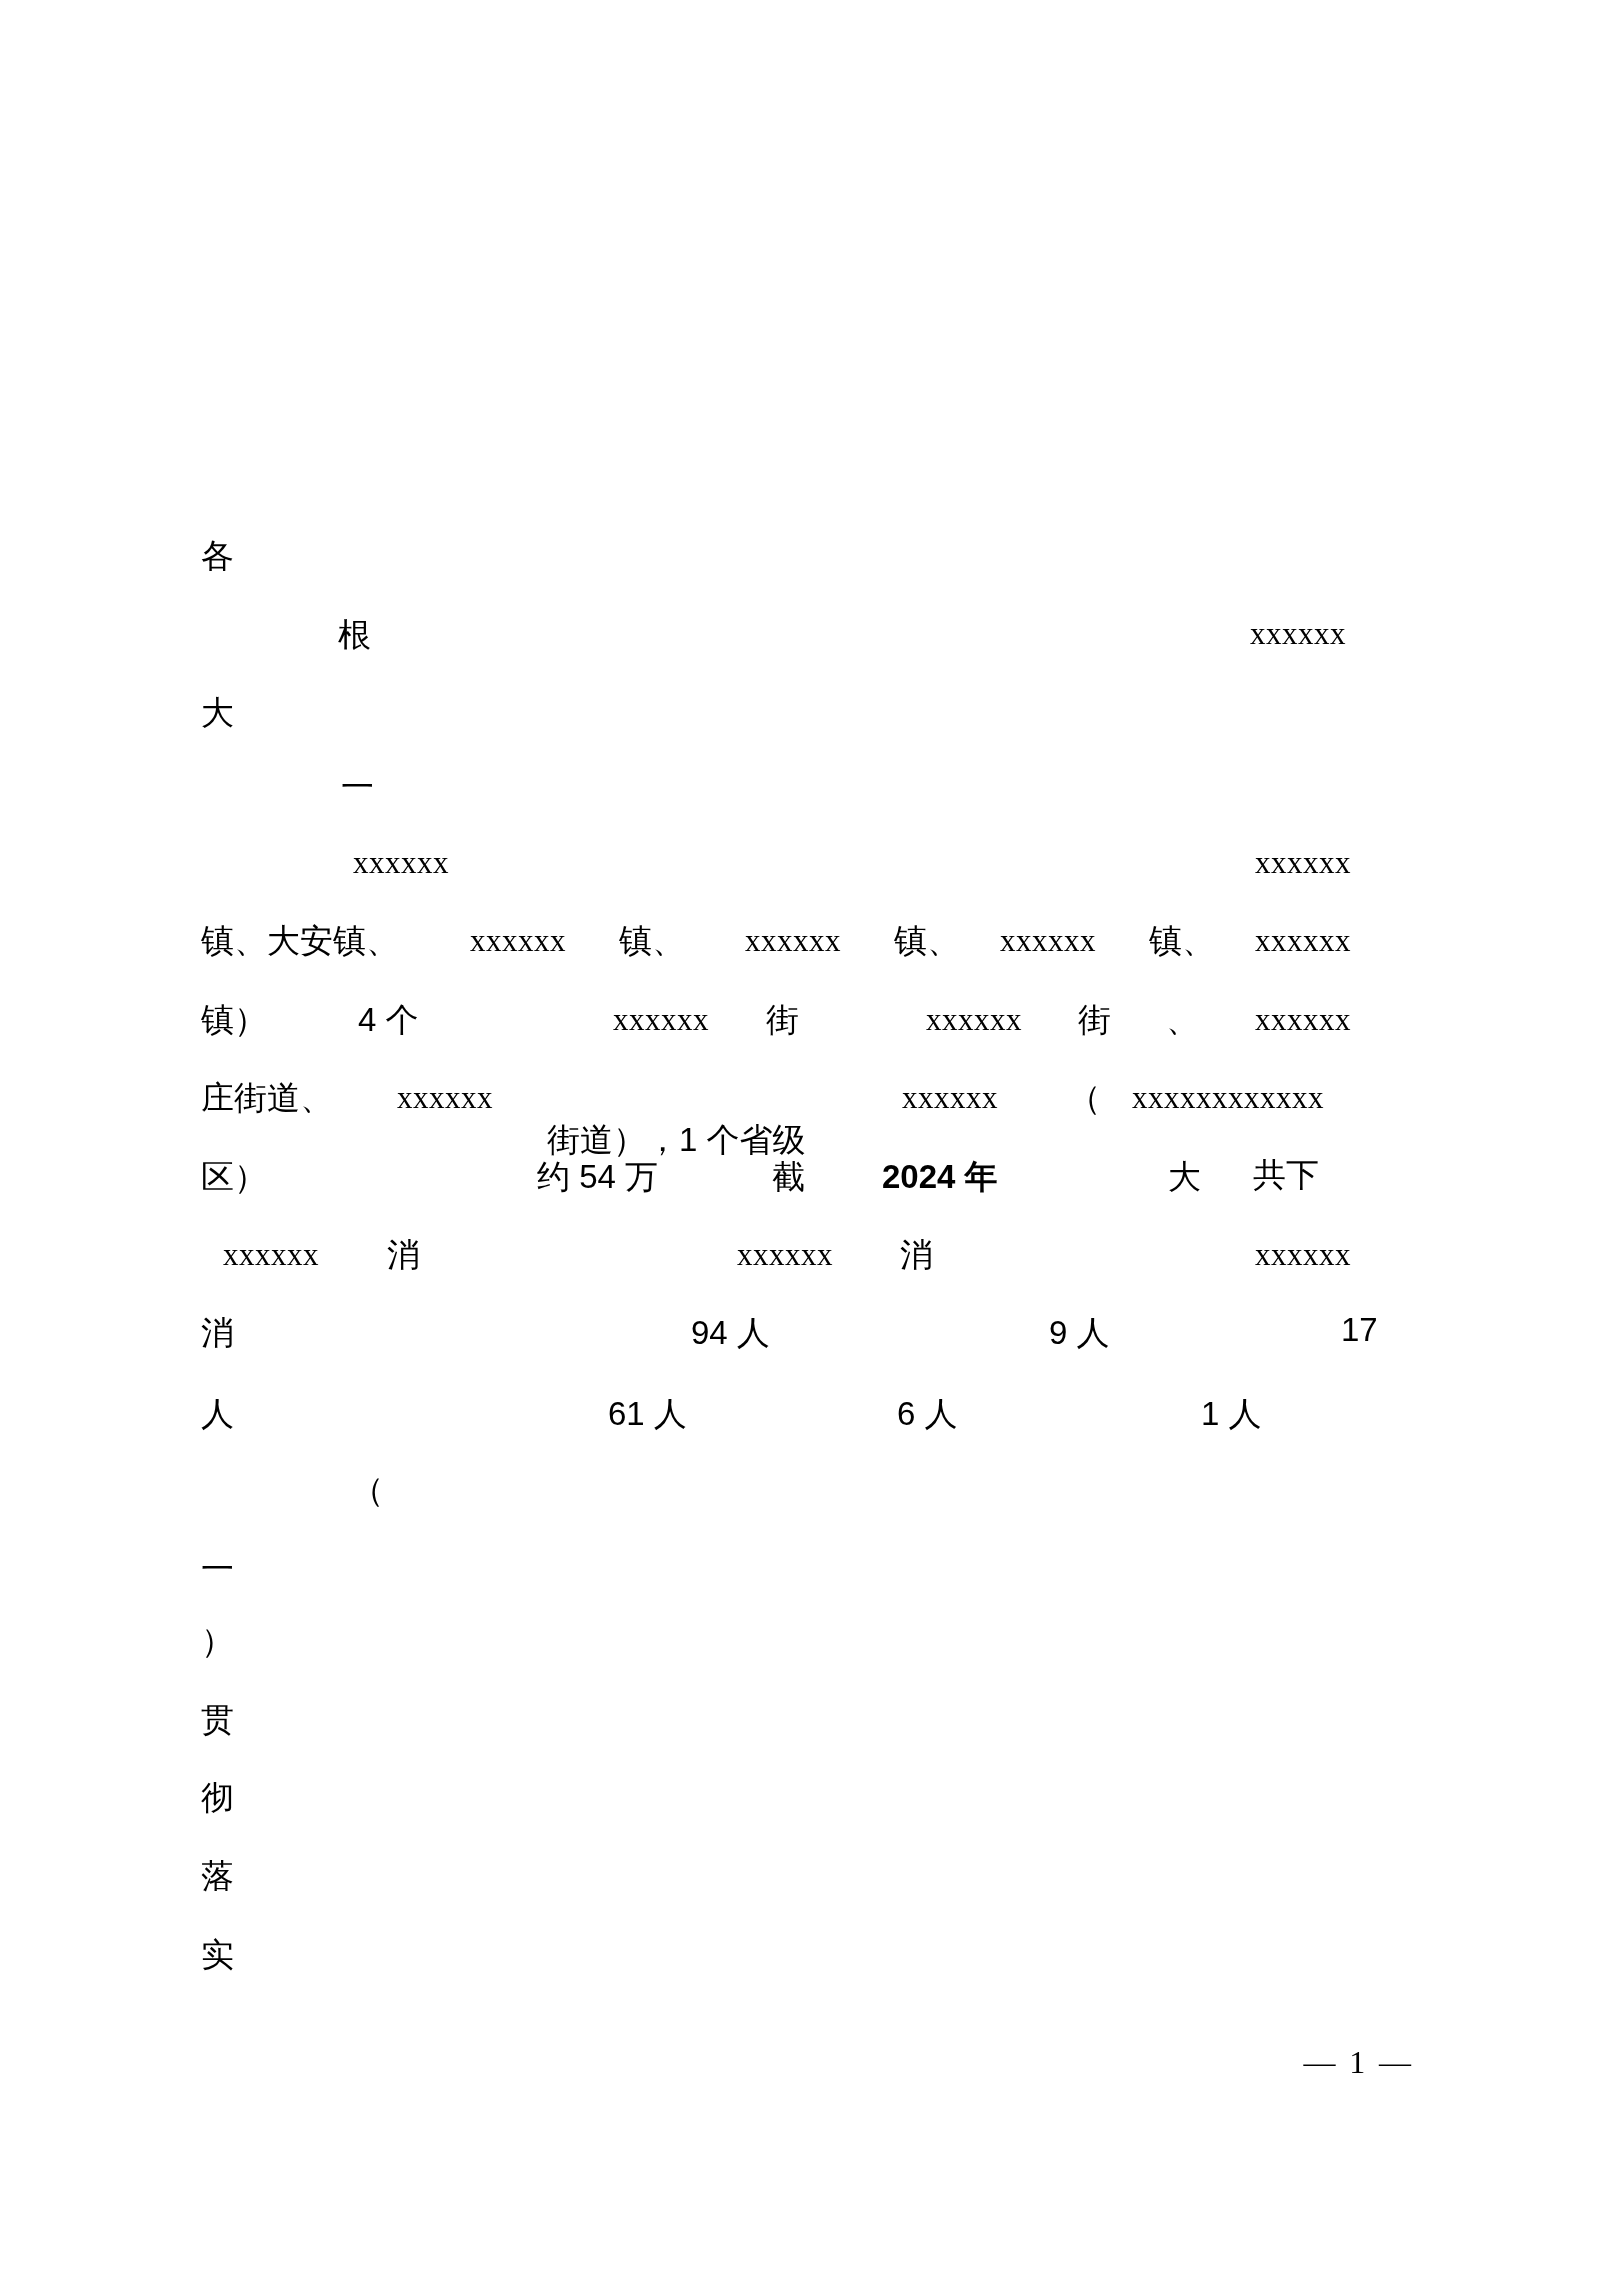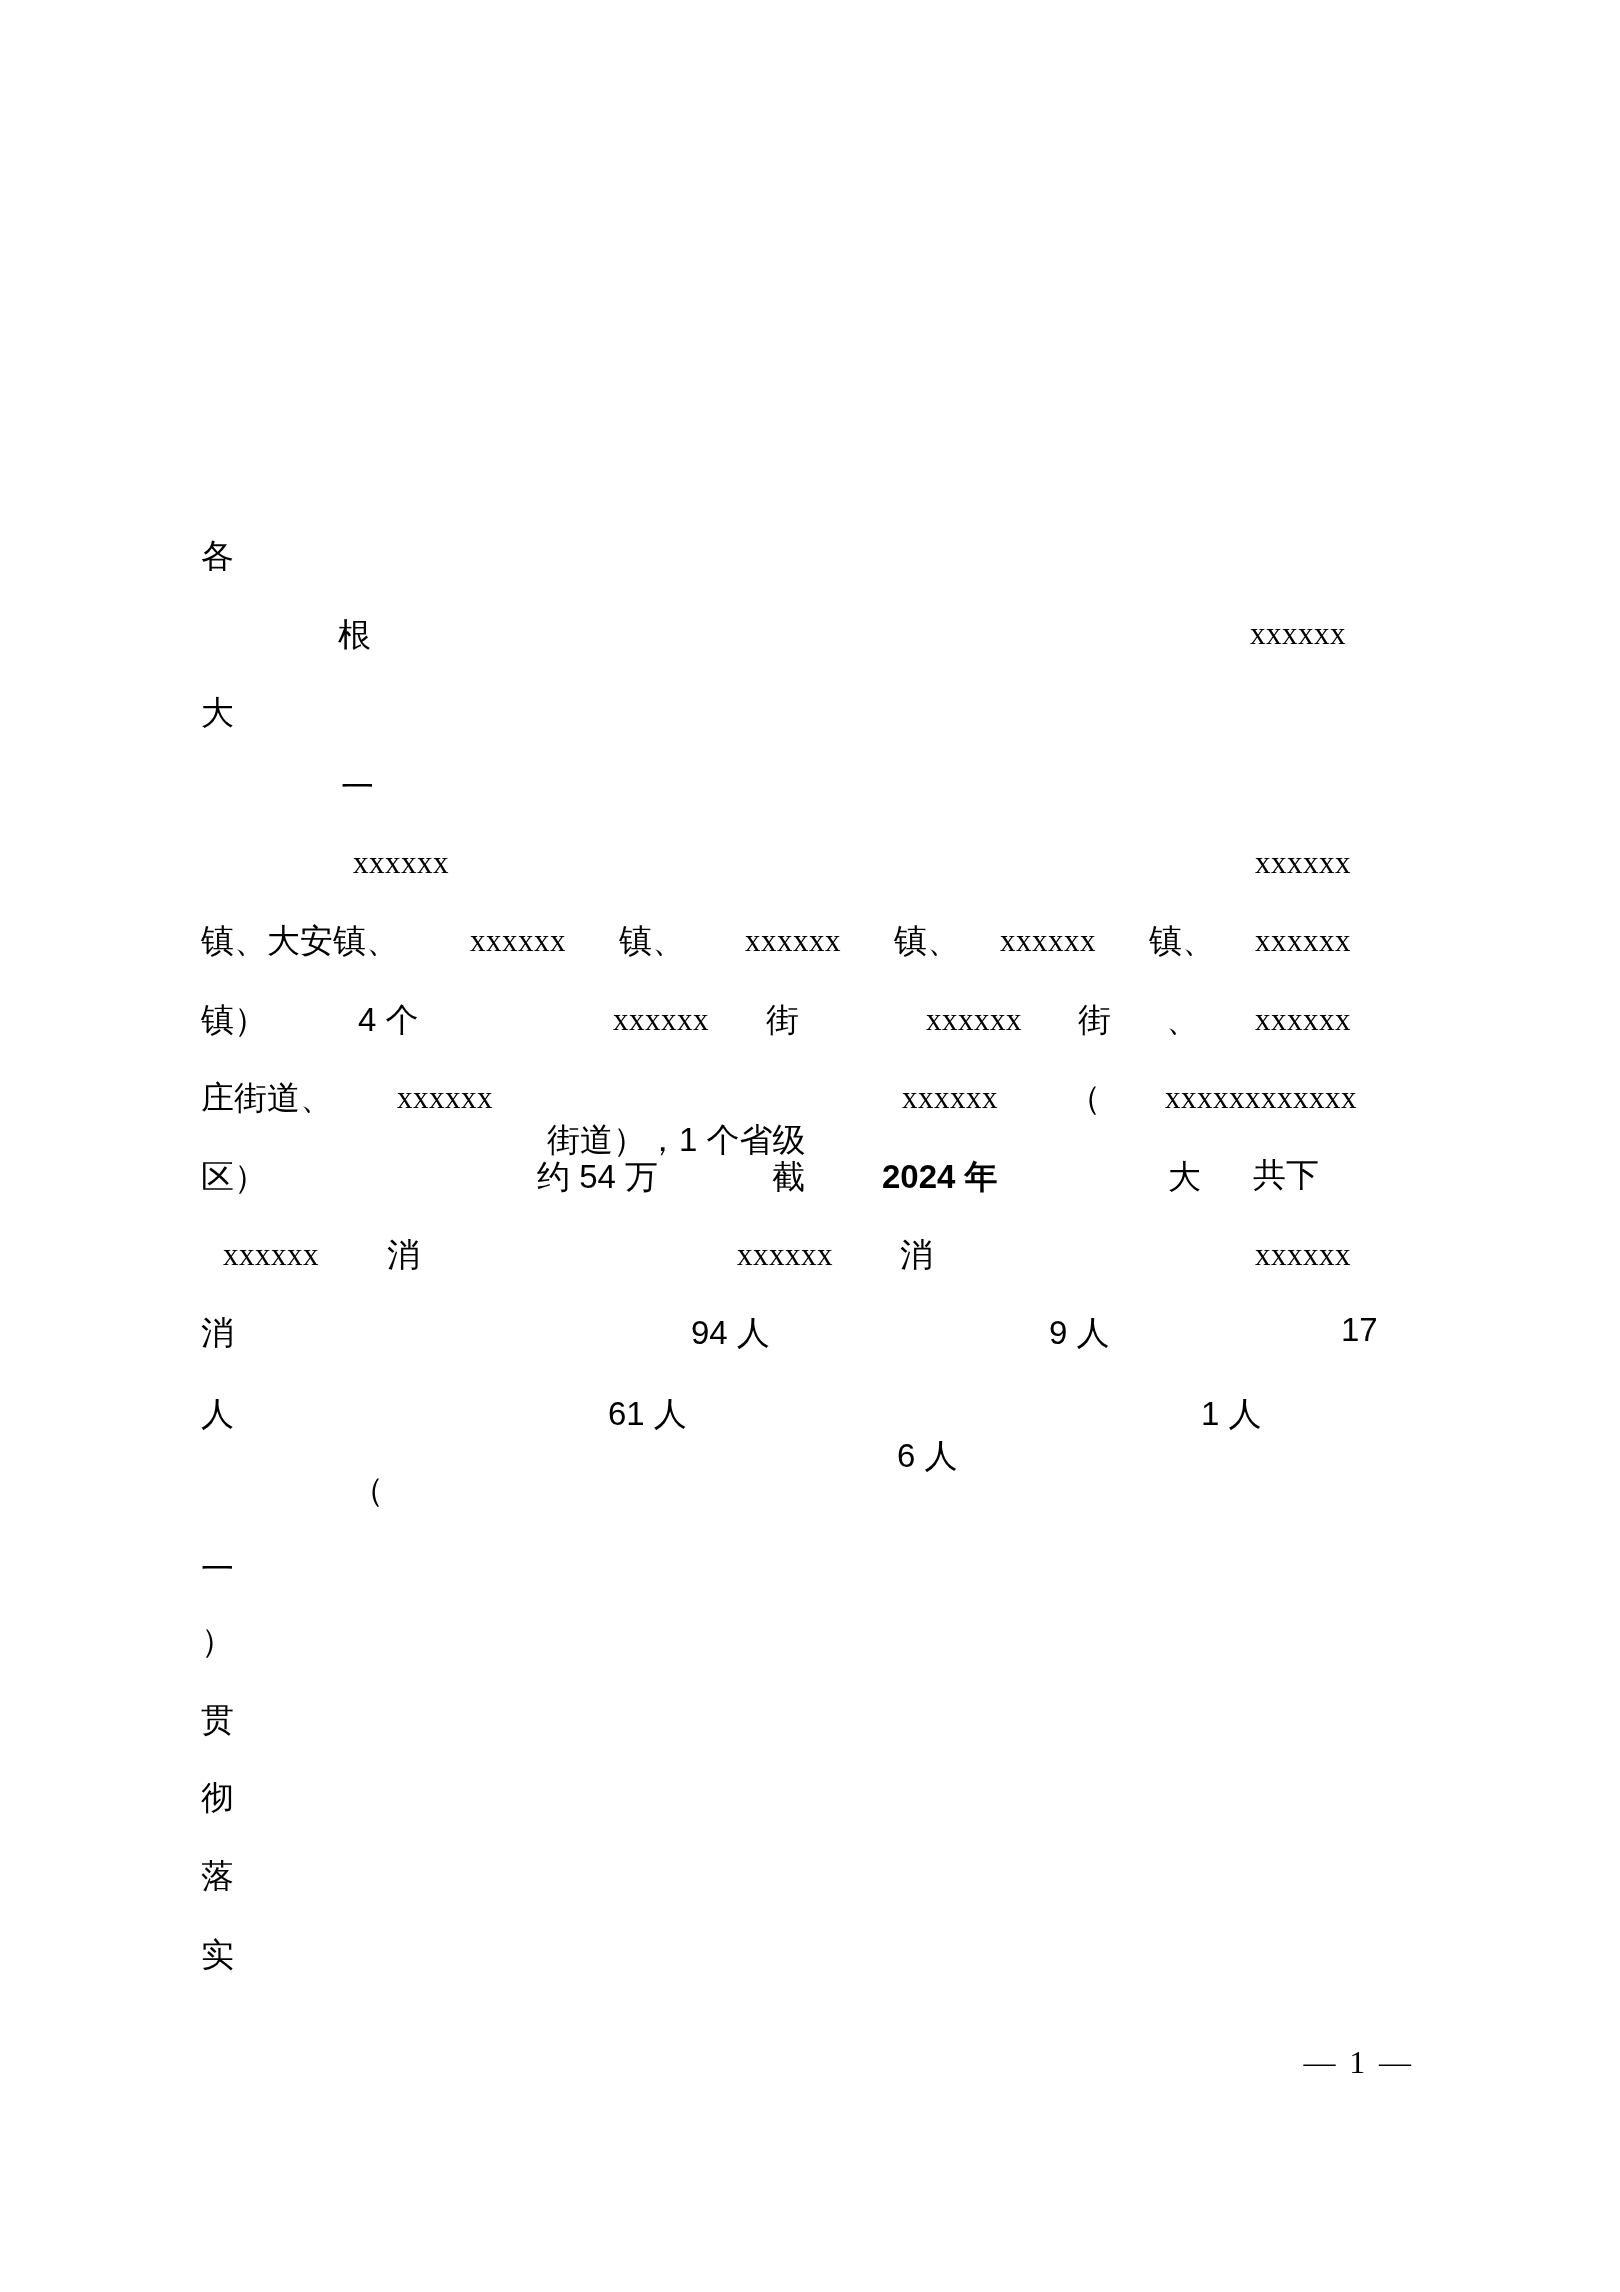--- a/index.html
+++ b/index.html
@@ -97,21 +97,21 @@
   <div class="run mono-x" style="left:926px; top:1002px;">xxxxxx</div>
   <div class="para-line" style="left:1078px; top:998px;">街</div>
   <div class="para-line" style="left:1166px; top:998px;">、</div>
   <div class="run mono-x" style="left:1255px; top:1002px;">xxxxxx</div>
 
   <div class="para-line" style="left:201px; top:1076px;">庄街道、</div>
   <div class="run mono-x" style="left:397px; top:1080px;">xxxxxx</div>
   <div class="para-line" style="left:547px; top:1118px;">街道），1 个省级</div>
   <div class="run mono-x" style="left:902px; top:1080px;">xxxxxx</div>
   <div class="para-line" style="left:1068px; top:1076px;">（</div>
-  <div class="run mono-x" style="left:1132px; top:1080px;margin-left:33px;">xxxxxxxxxxxx</div>
+  <div class="run mono-x" style="left:1132px; top:1080px;">xxxxxxxxxxxx</div>
 
   <div class="para-line" style="left:201px; top:1155px;">区）</div>
   <div class="para-line" style="left:537px; top:1155px;">约 54 万</div>
   <div class="para-line" style="left:772px; top:1155px;">截</div>
   <div class="para-line" style="left:882px; top:1155px;font-weight:bold;">2024 年</div>
   <div class="para-line" style="left:1168px; top:1155px;">大</div>
   <div class="para-line" style="left:1253px; top:1153px;">共下</div>
 
   <div class="run mono-x" style="left:223px; top:1237px;">xxxxxx</div>
   <div class="para-line" style="left:387px; top:1233px;">消</div>
@@ -119,21 +119,21 @@
   <div class="para-line" style="left:900px; top:1233px;">消</div>
   <div class="run mono-x" style="left:1255px; top:1237px;">xxxxxx</div>
 
   <div class="para-line" style="left:201px; top:1311px;">消</div>
   <div class="para-line" style="left:691px; top:1311px;">94 人</div>
   <div class="para-line" style="left:1049px; top:1311px;text-align:center;">9 人</div>
   <div class="para-line" style="left:1341px; top:1311px;">17</div>
 
   <div class="para-line" style="left:201px; top:1392px;">人</div>
   <div class="para-line" style="left:608px; top:1392px;">61 人</div>
-  <div class="para-line" style="left:897px; top:1392px;margin-top:42px;">6 人</div>
+  <div class="para-line" style="left:897px; top:1392px;">6 人</div>
   <div class="para-line" style="left:1201px; top:1392px;">1 人</div>
 
   <div class="vert-char" style="left:351px; top:1468px;">（</div>
   <div class="vert-char" style="left:201px; top:1547px;">一</div>
   <div class="vert-char" style="left:201px; top:1619px;">）</div>
 
   <div class="vert-char" style="left:201px; top:1698px;">贯</div>
   <div class="vert-char" style="left:201px; top:1776px;">彻</div>
   <div class="vert-char" style="left:201px; top:1854px;">落</div>
   <div class="vert-char" style="left:201px; top:1933px;">实</div>

